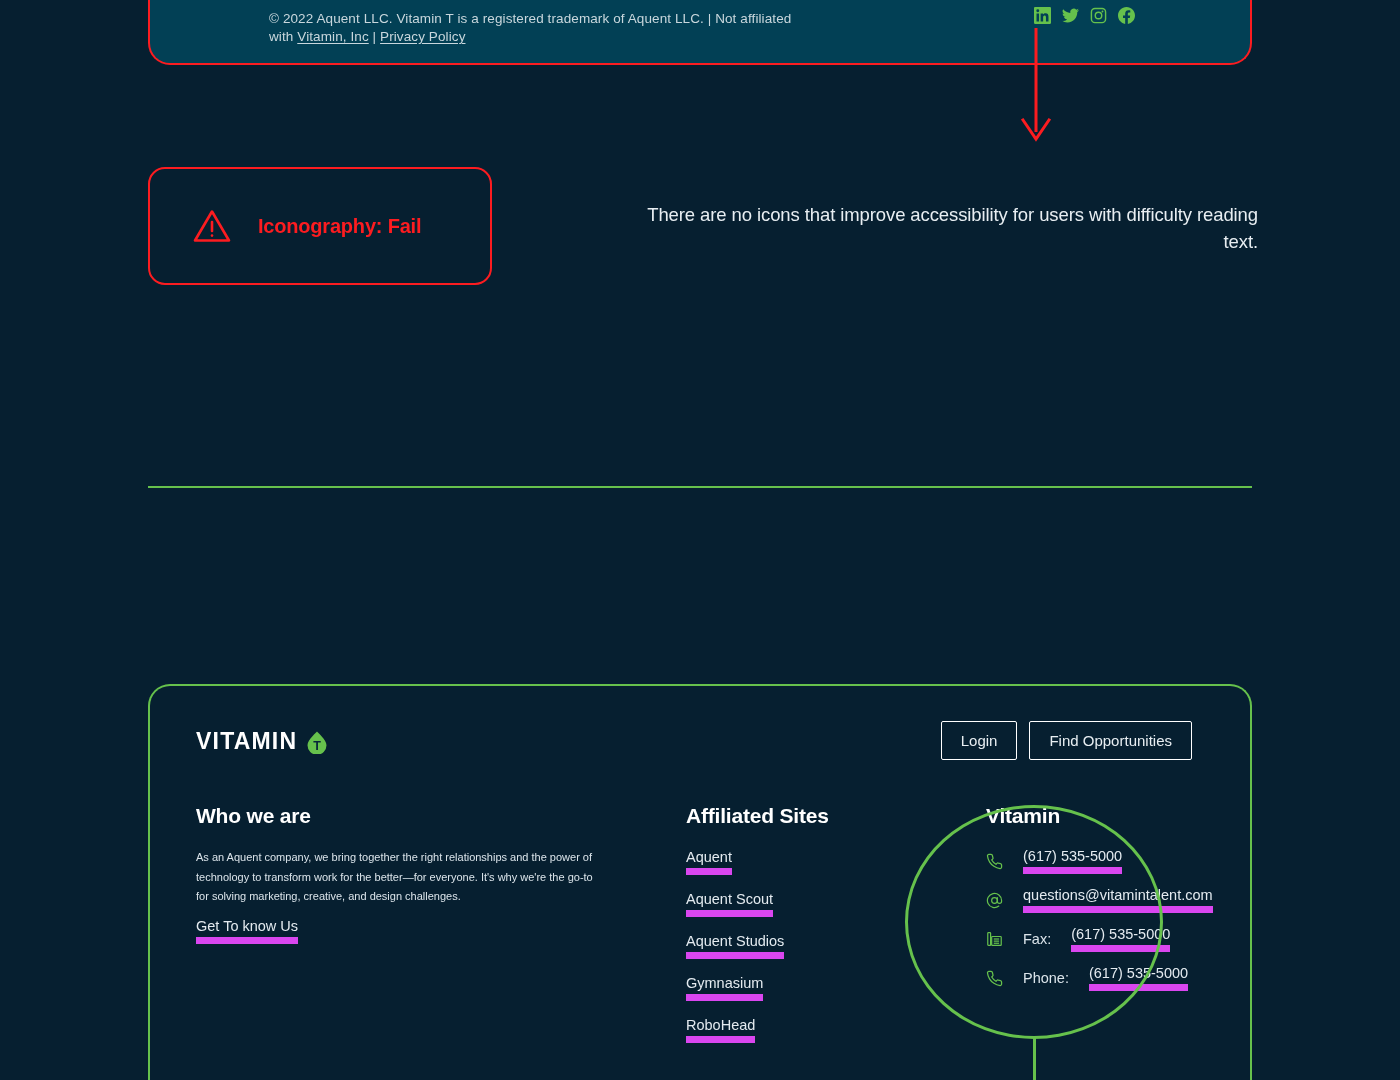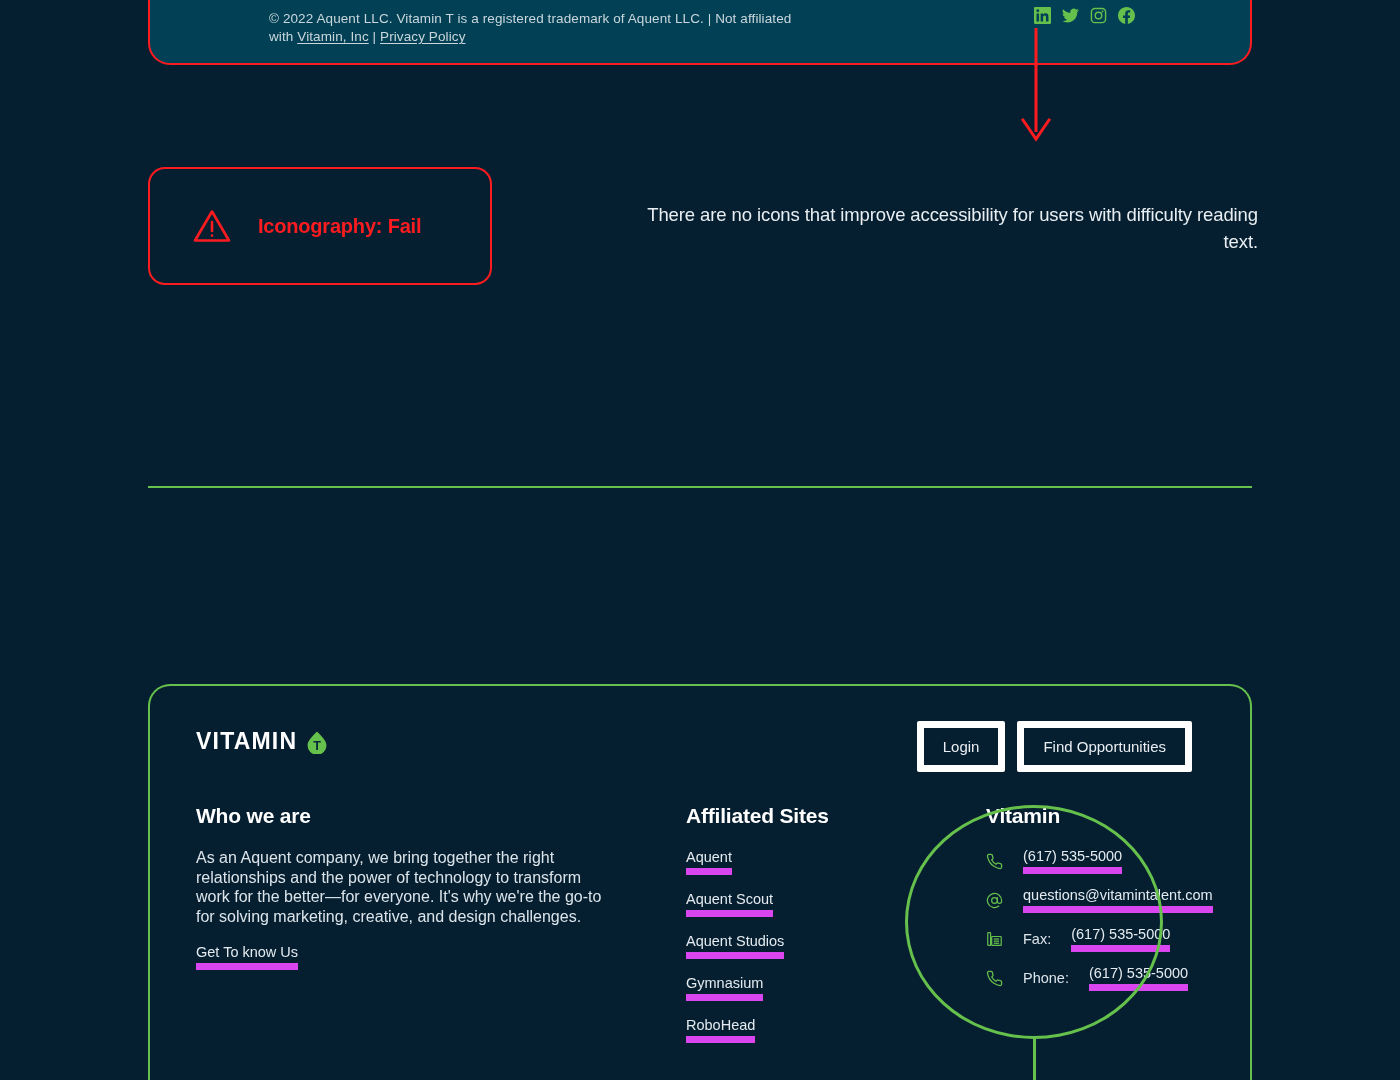--- a/index.html
+++ b/index.html
@@ -140,21 +140,21 @@
   }
 
   .footer-actions {
     position: absolute;
     right: 58px;
     top: 35px;
     display: flex;
     gap: 12px;
   }
   .btn {
-    border: 7px solid #ffffff;
+    border: 1px solid #ffffff;
     background: transparent;
     color: #e8eef2;
     font-family: "Liberation Sans", sans-serif;
     font-size: 15px;
     padding: 10px 19px;
     border-radius: 2px;
     cursor: pointer;
     white-space: nowrap;
   }
 
@@ -172,24 +172,24 @@
   .col-head {
     color: #ffffff;
     font-size: 21px;
     font-weight: bold;
     letter-spacing: -0.2px;
     margin-bottom: 20px;
   }
 
   .who-body {
     width: 412px;
-    font-size: 16px;
+    font-size: 11px;
     line-height: 19.5px;
     color: #dbe4ea;
-    margin-bottom: 17px;
+    margin-bottom: 10px;
   }
 
   .ulink {
     display: inline-block;
     color: #e4ebf0;
     font-size: 14.5px;
     text-decoration: none;
     border-bottom: 7px solid #d946ef;
     padding-bottom: 2px;
     line-height: 17px;

